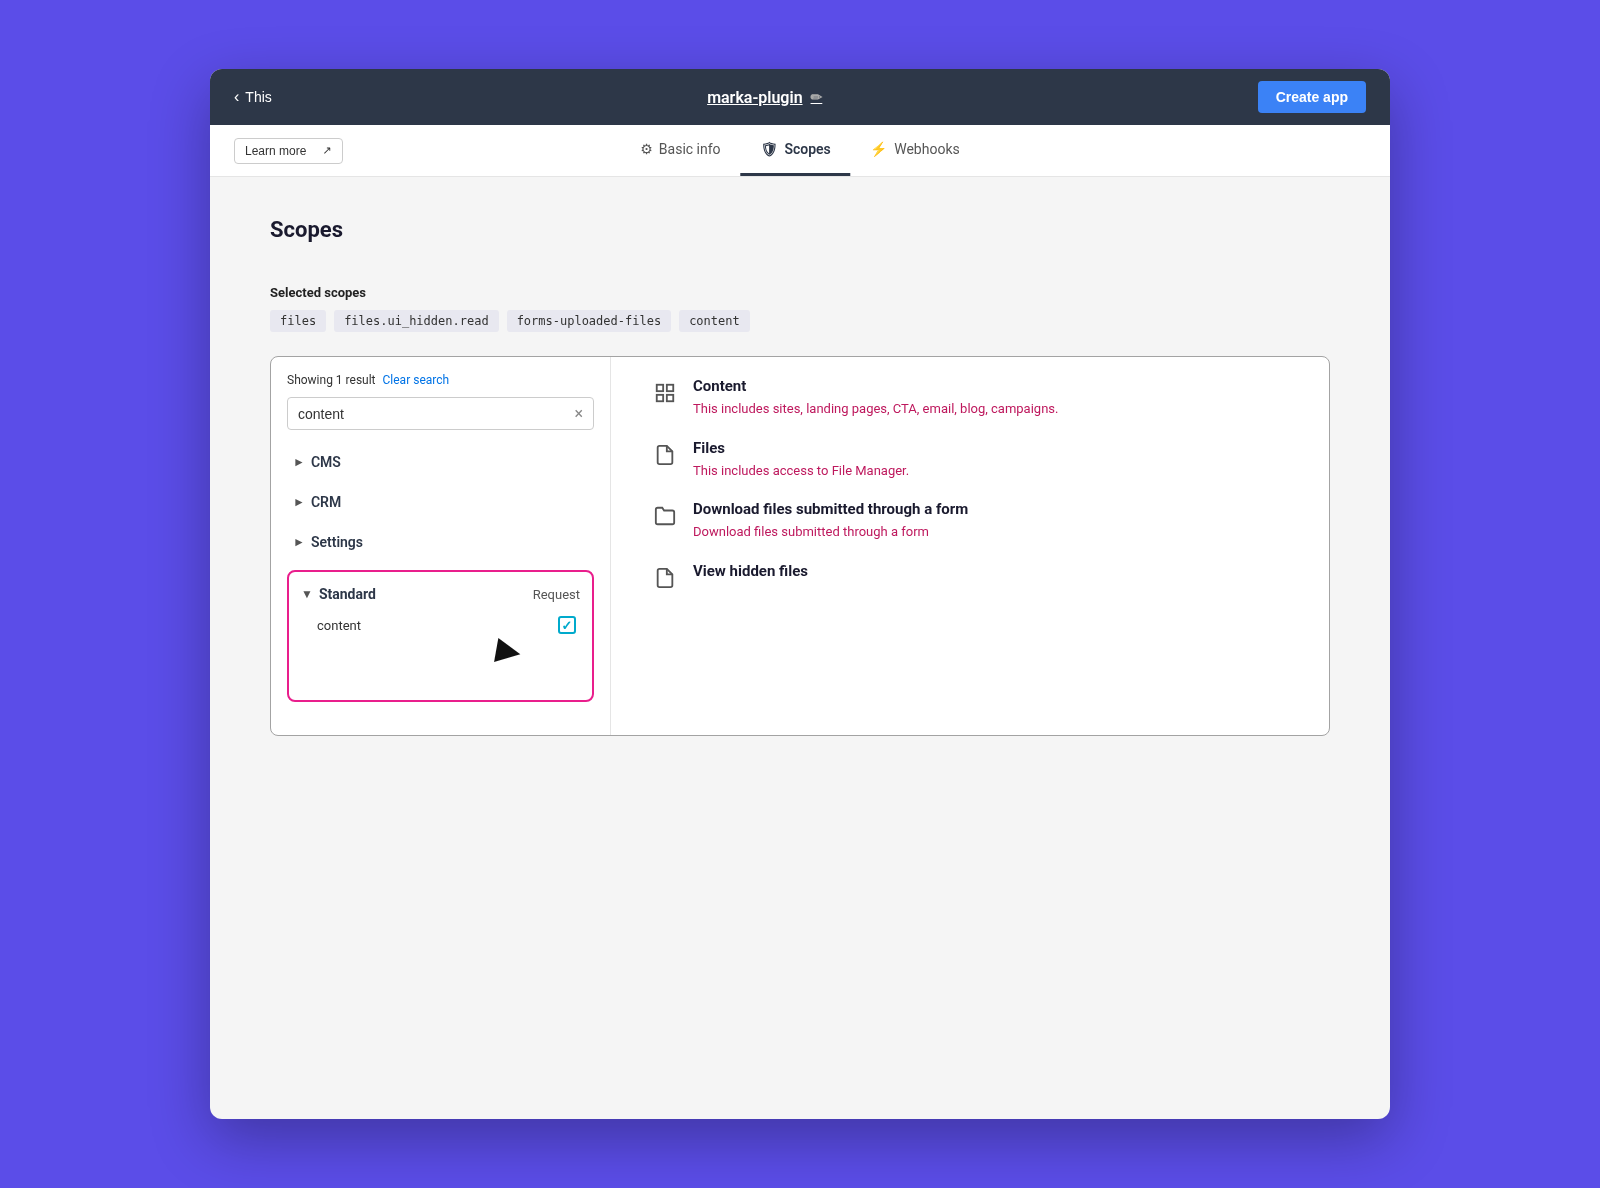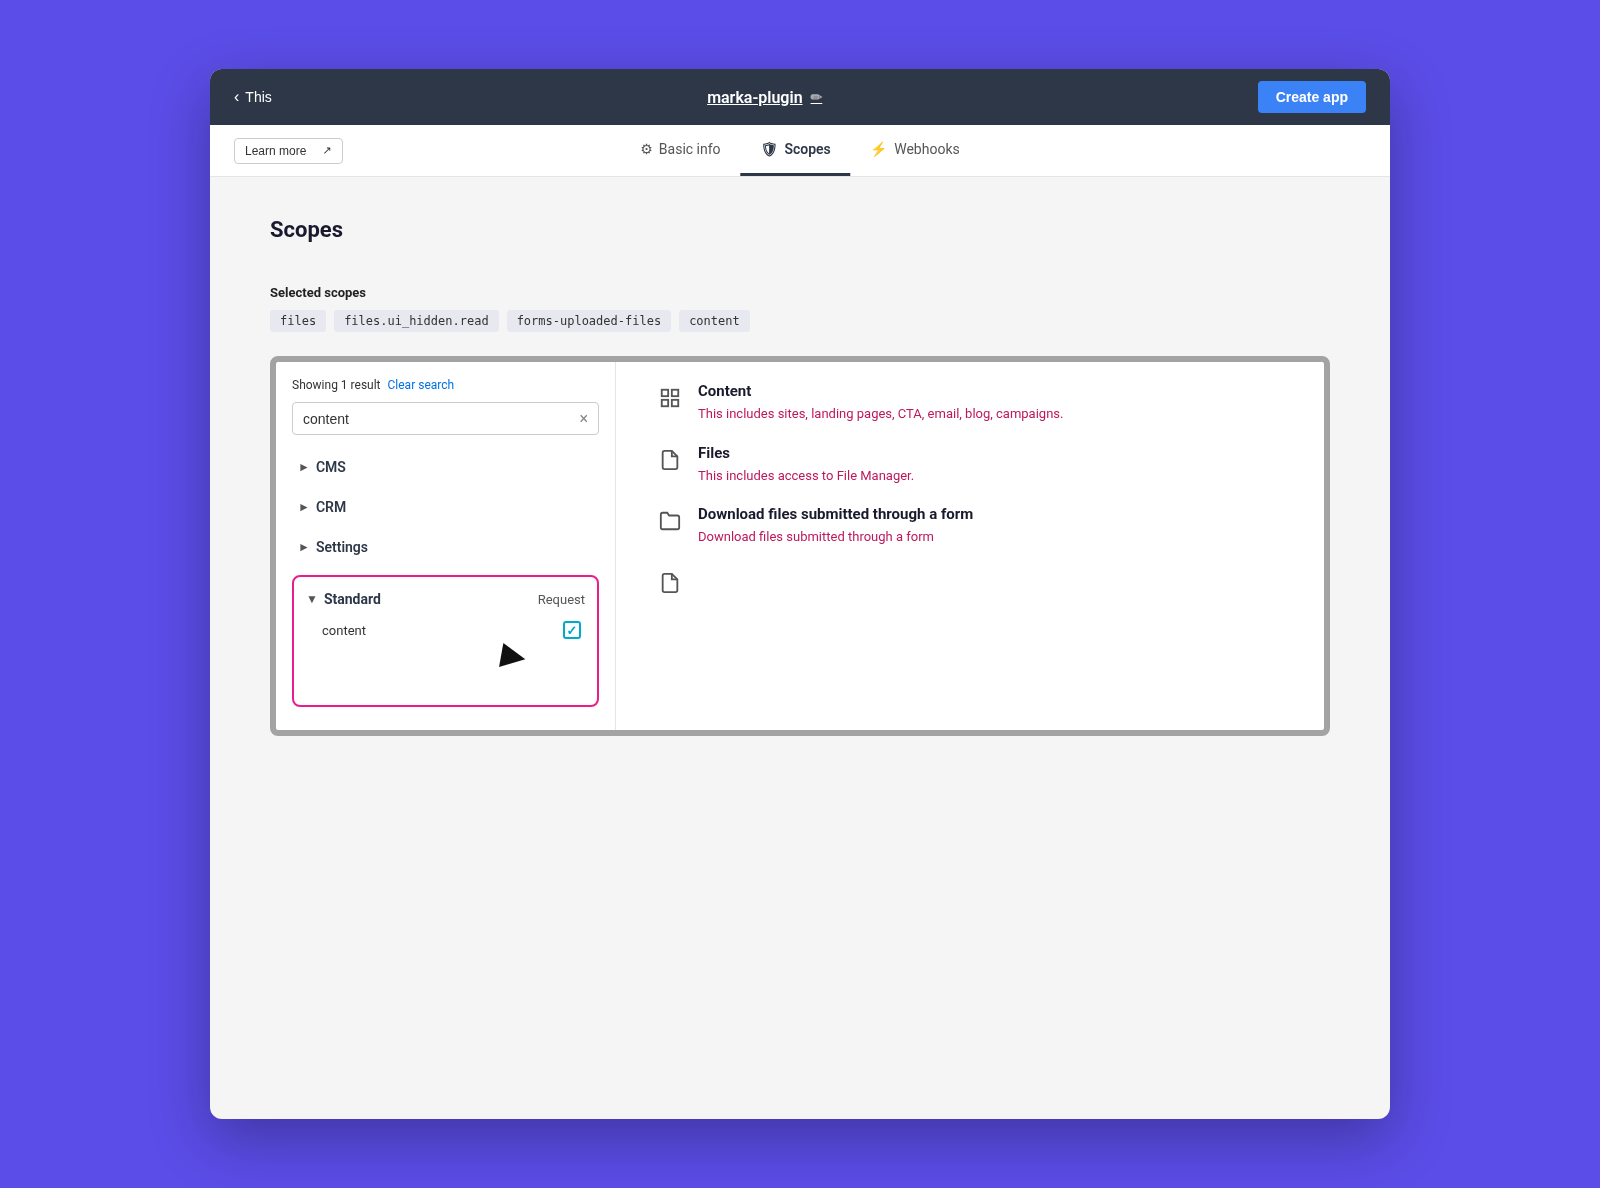--- a/index.html
+++ b/index.html
@@ -154,21 +154,21 @@
       border-radius: 3px;
       padding: 4px 10px;
       font-size: 12px;
       font-family: monospace;
     }
     
     .panels {
       display: flex;
       gap: 16px;
       background: #fff;
-      border: 6px solid #a3a3a3;
+      border: 1px solid #a3a3a3;
       border-radius: 8px;
       overflow: hidden;
       min-height: 380px;
     }
     .left-panel {
       width: 340px;
       flex-shrink: 0;
       border-right: 1px solid #e5e5e5;
       padding: 16px;
     }
@@ -454,19 +454,20 @@
         </div>
 
         <div class="scope-detail">
           <div class="scope-detail-icon">
             <svg viewBox="0 0 24 24" fill="none" stroke="#555" stroke-width="2">
               <path d="M14 2H6a2 2 0 0 0-2 2v16a2 2 0 0 0 2 2h12a2 2 0 0 0 2-2V8z"></path>
               <polyline points="14,2 14,8 20,8"></polyline>
             </svg>
           </div>
           <div>
+            <div class="scope-detail-title">View hidden files</div>
           </div>
         </div>
 
       </div>
     </div>
   </div>
 </div>
 
 </body></html>

